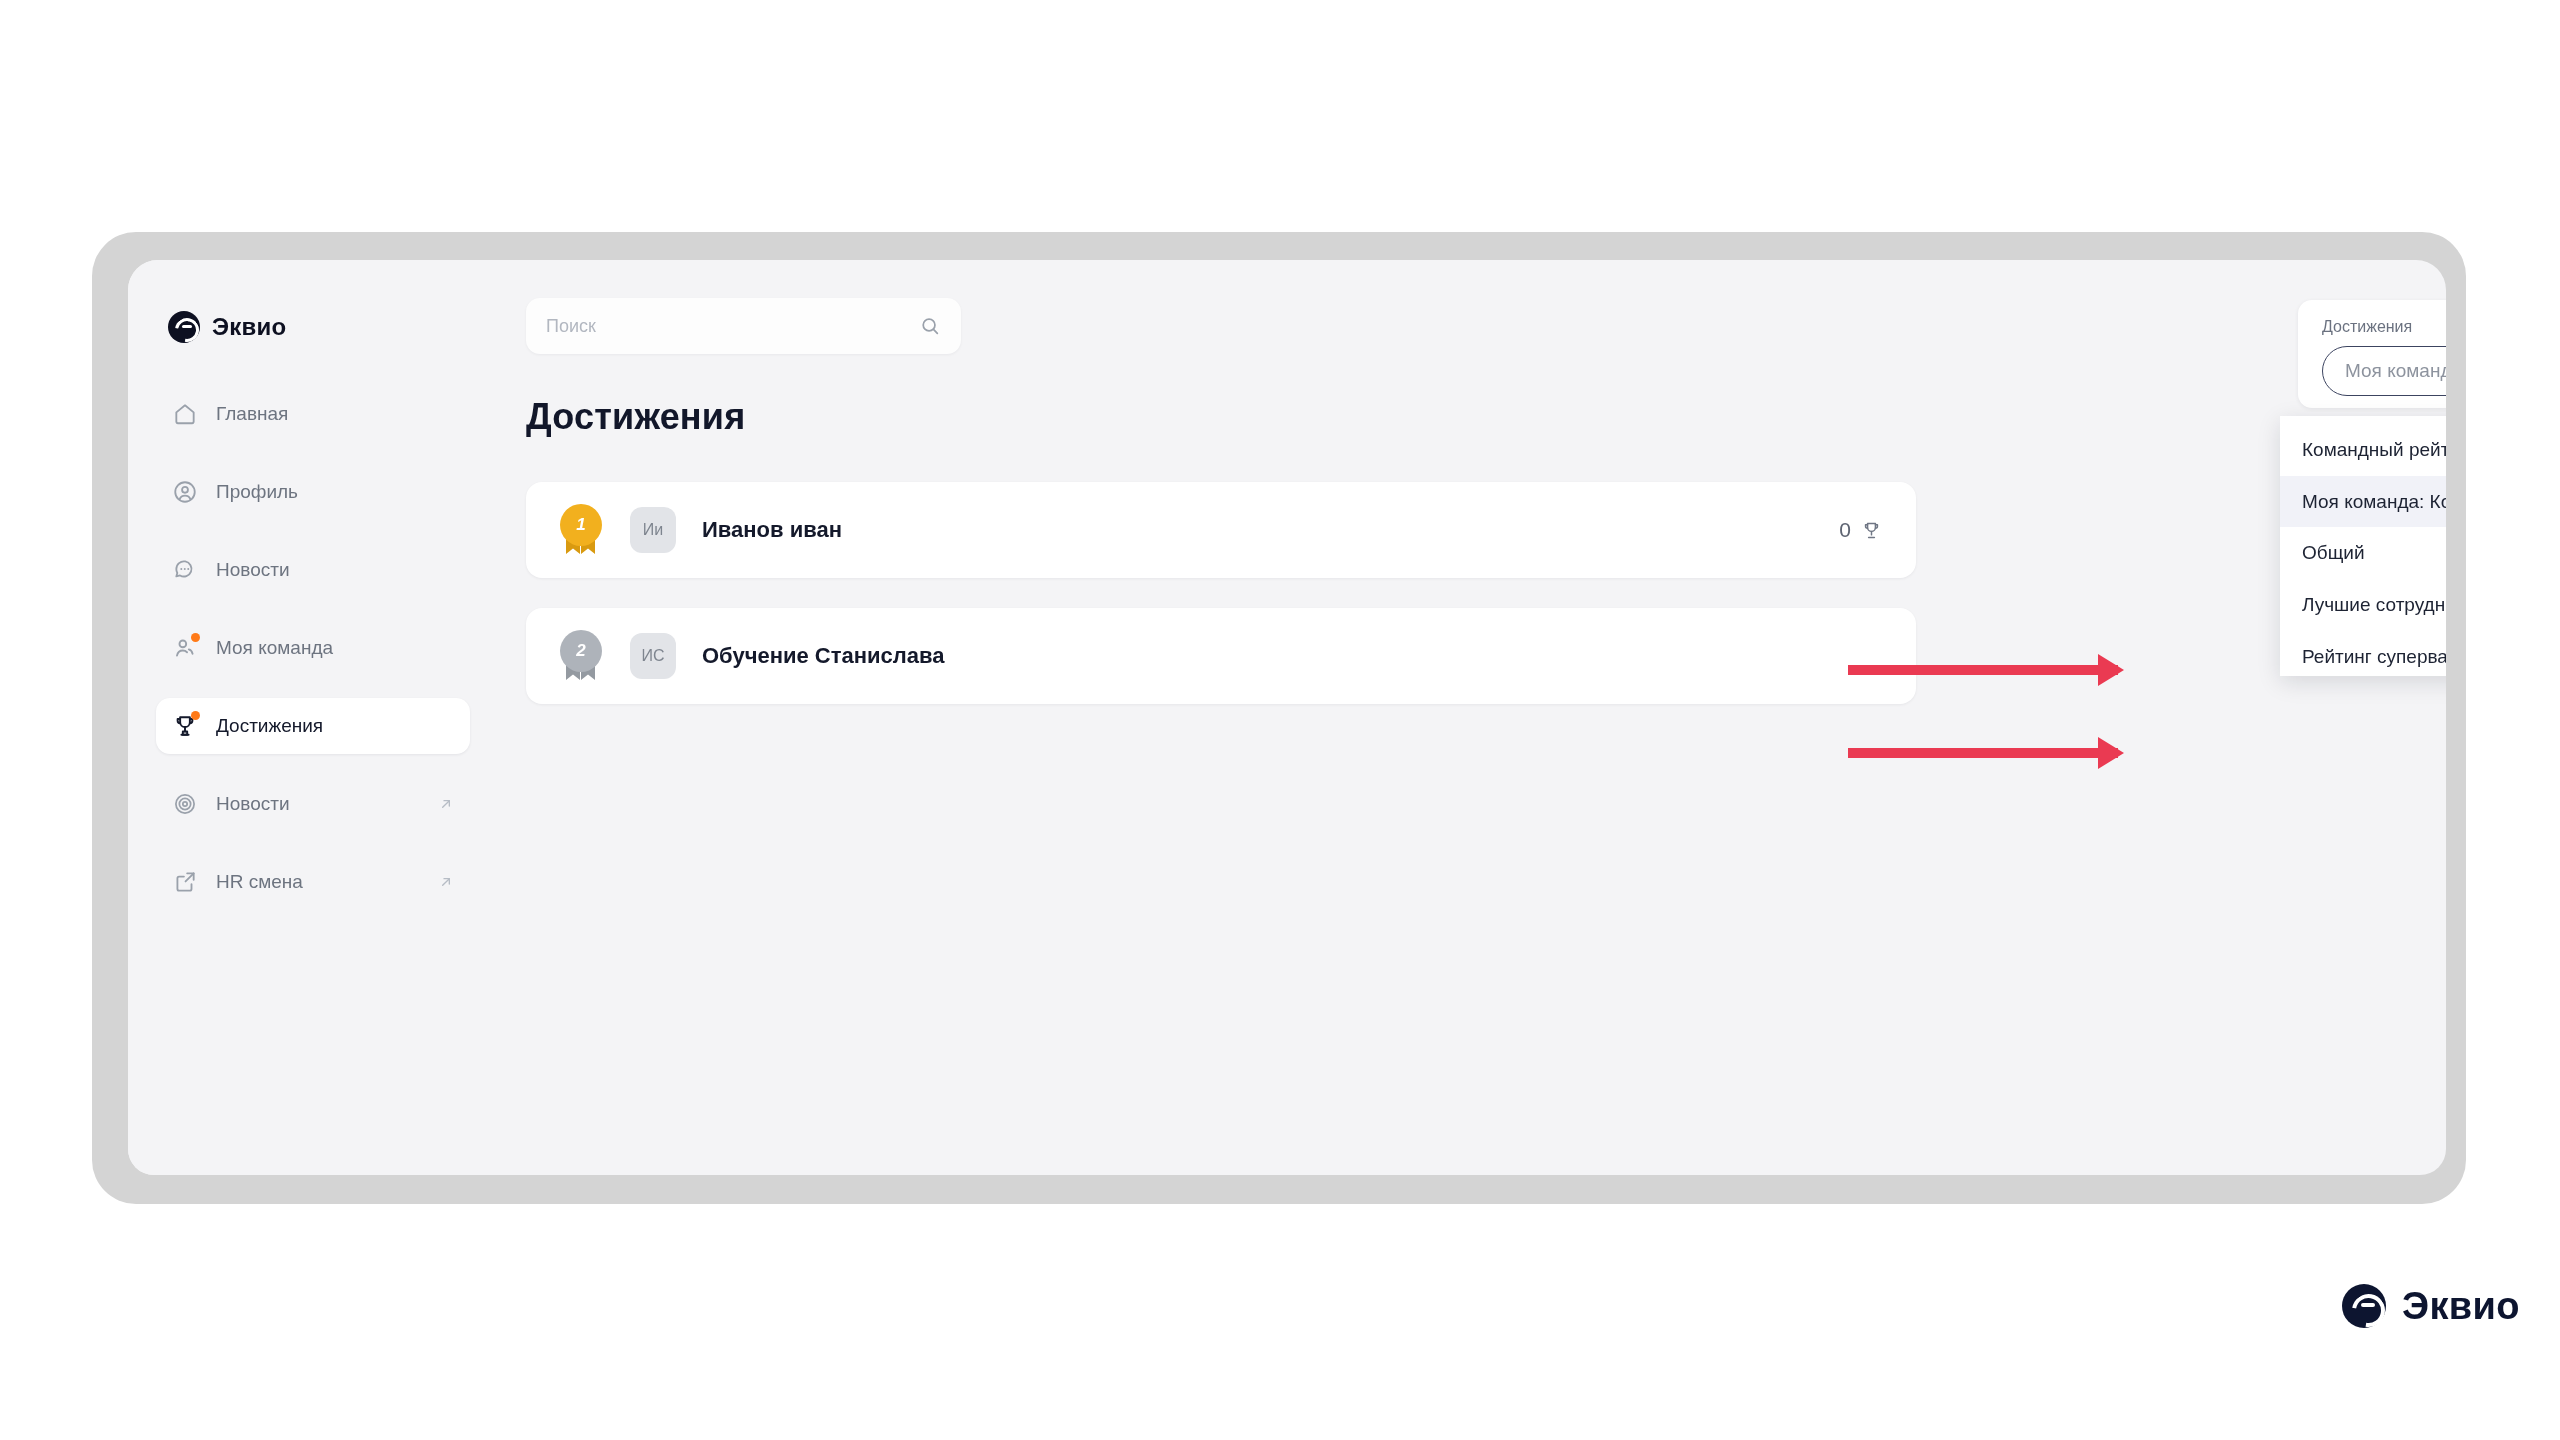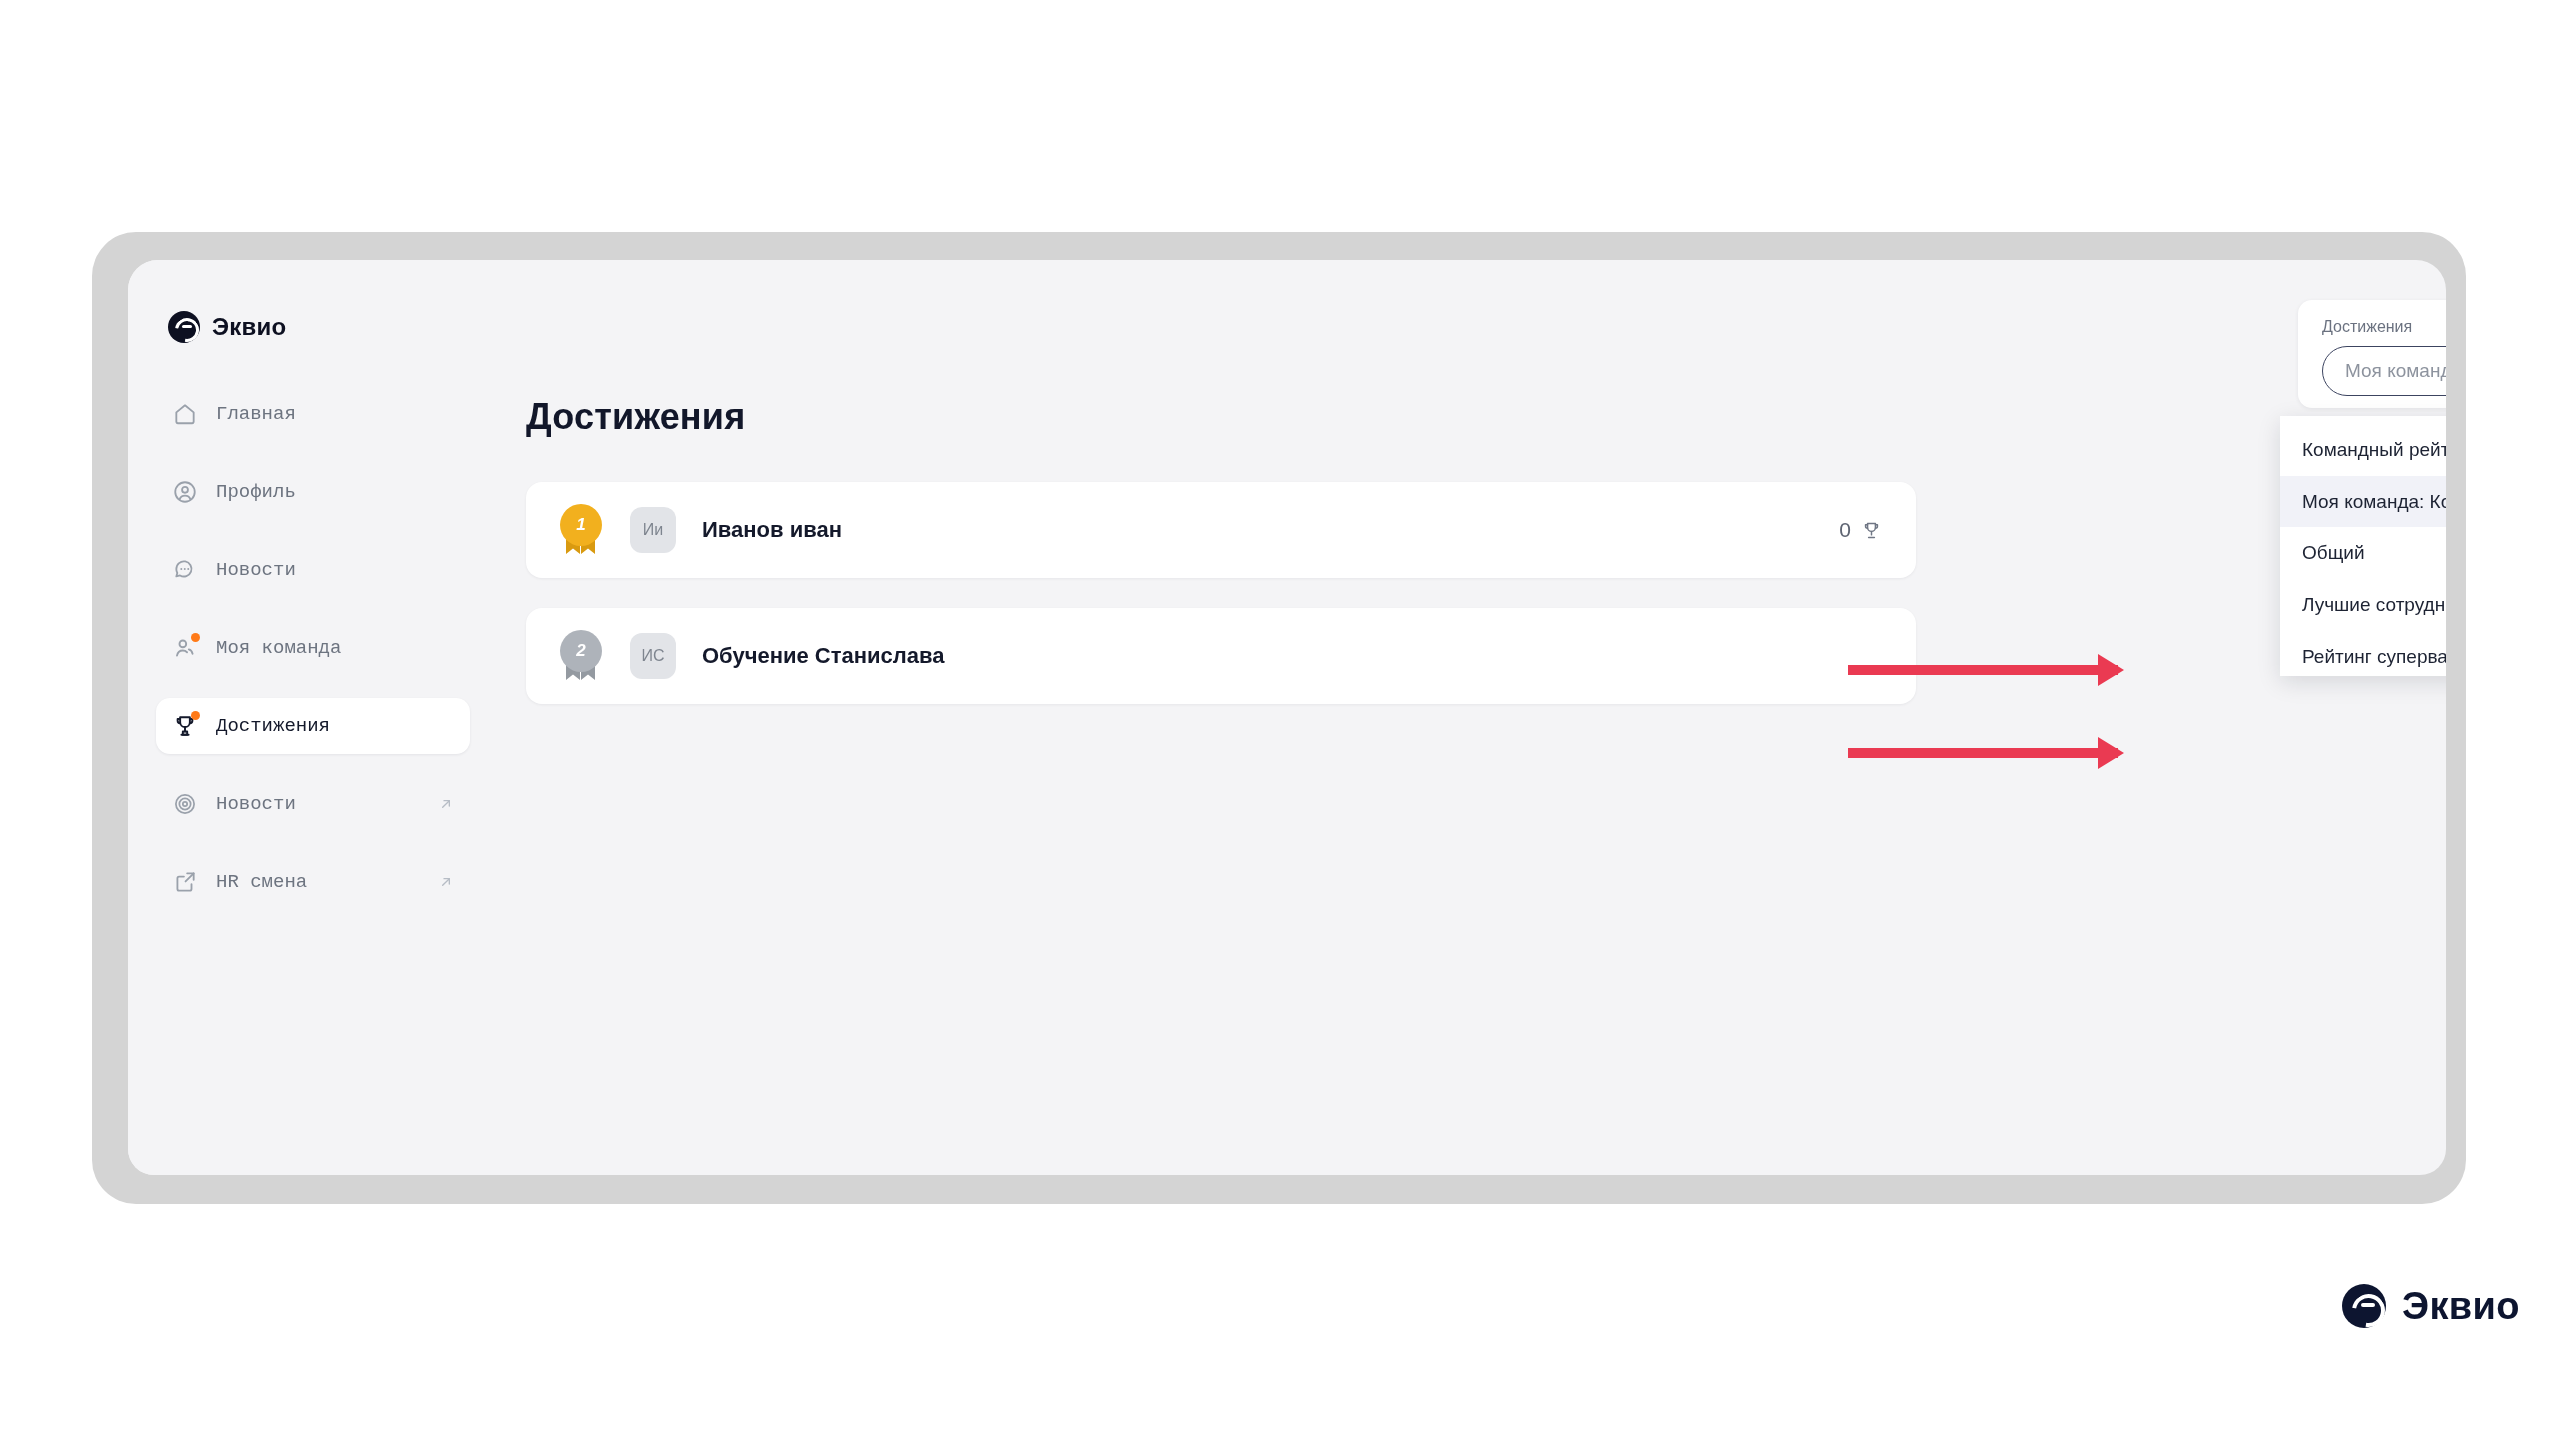--- a/index.html
+++ b/index.html
@@ -53,21 +53,20 @@
 
   .nav { margin-top: 34px; padding: 0 28px; }
   .nav-item {
     position: relative;
     display: flex; align-items: center; gap: 18px;
     height: 56px; padding: 0 16px;
     border-radius: 14px;
     color: #6d7480; font-size: 19px;
     margin-bottom: 22px;
     cursor: pointer;
-    font-family: Liberation Mono, monospace;
   }
   .nav-item .ico { width: 26px; height: 26px; flex: none; position: relative; color: #9aa1ab; }
   .nav-item .ico svg { display: block; width: 26px; height: 26px; }
   .nav-item.active {
     background: #ffffff; color: #14192b; font-weight: 500;
     box-shadow: 0 1px 3px rgba(16,20,40,.07);
   }
   .nav-item.active .ico { color: #14192b; }
   .dot {
     position: absolute; right: -2px; top: -2px;
@@ -296,20 +295,29 @@
                 <path d="M9 7h8v8"></path>
               </svg>
           </span>
         </div>
 
       </nav>
     </aside>
 
     <section class="content">
 
+      <div class="searchbar">
+        <span class="ph">Поиск</span>
+        <span class="mag">
+          <svg viewBox="0 0 24 24" fill="none" stroke="currentColor" stroke-width="1.9" stroke-linecap="round">
+              <circle cx="11" cy="11" r="6.4"></circle>
+              <path d="M15.8 15.8 20 20"></path>
+            </svg>
+        </span>
+      </div>
 
       <h1 class="page-title">Достижения</h1>
 
       <div class="rows">
 
         <div class="row">
           <div class="medal">
             <div class="tail-l" style="background:#D99A10"></div>
             <div class="tail-r" style="background:#D99A10"></div>
             <div class="disc" style="background:#F2B01E">1</div>

